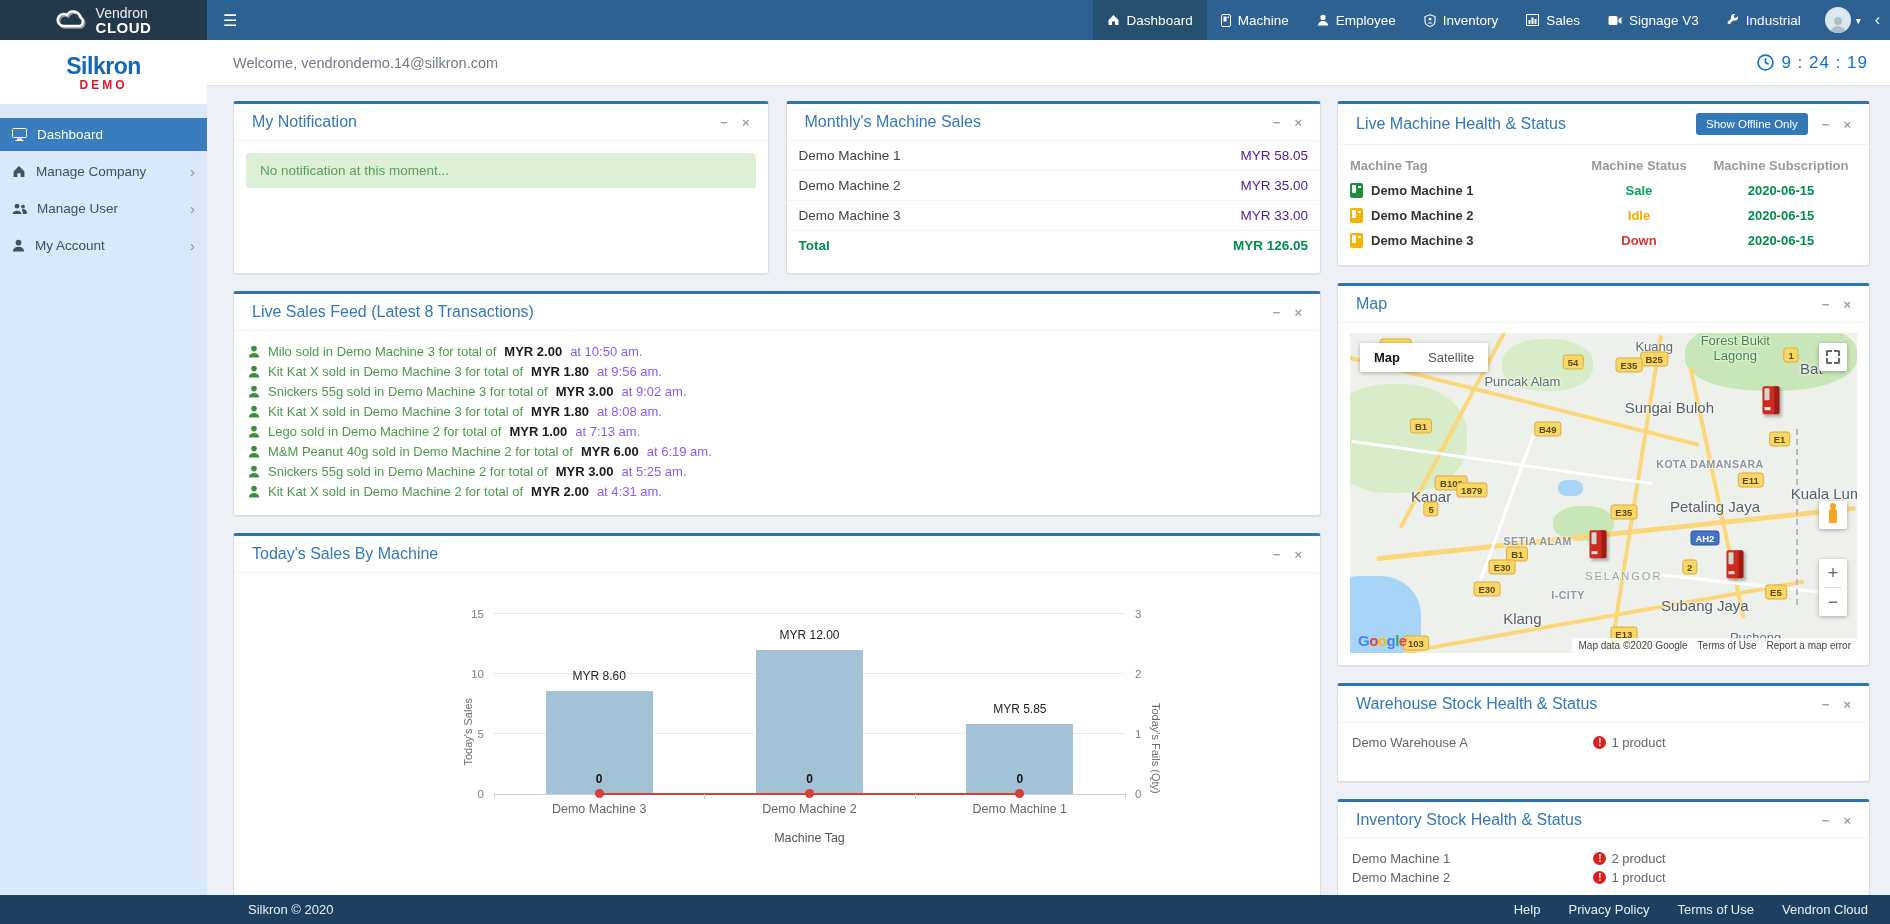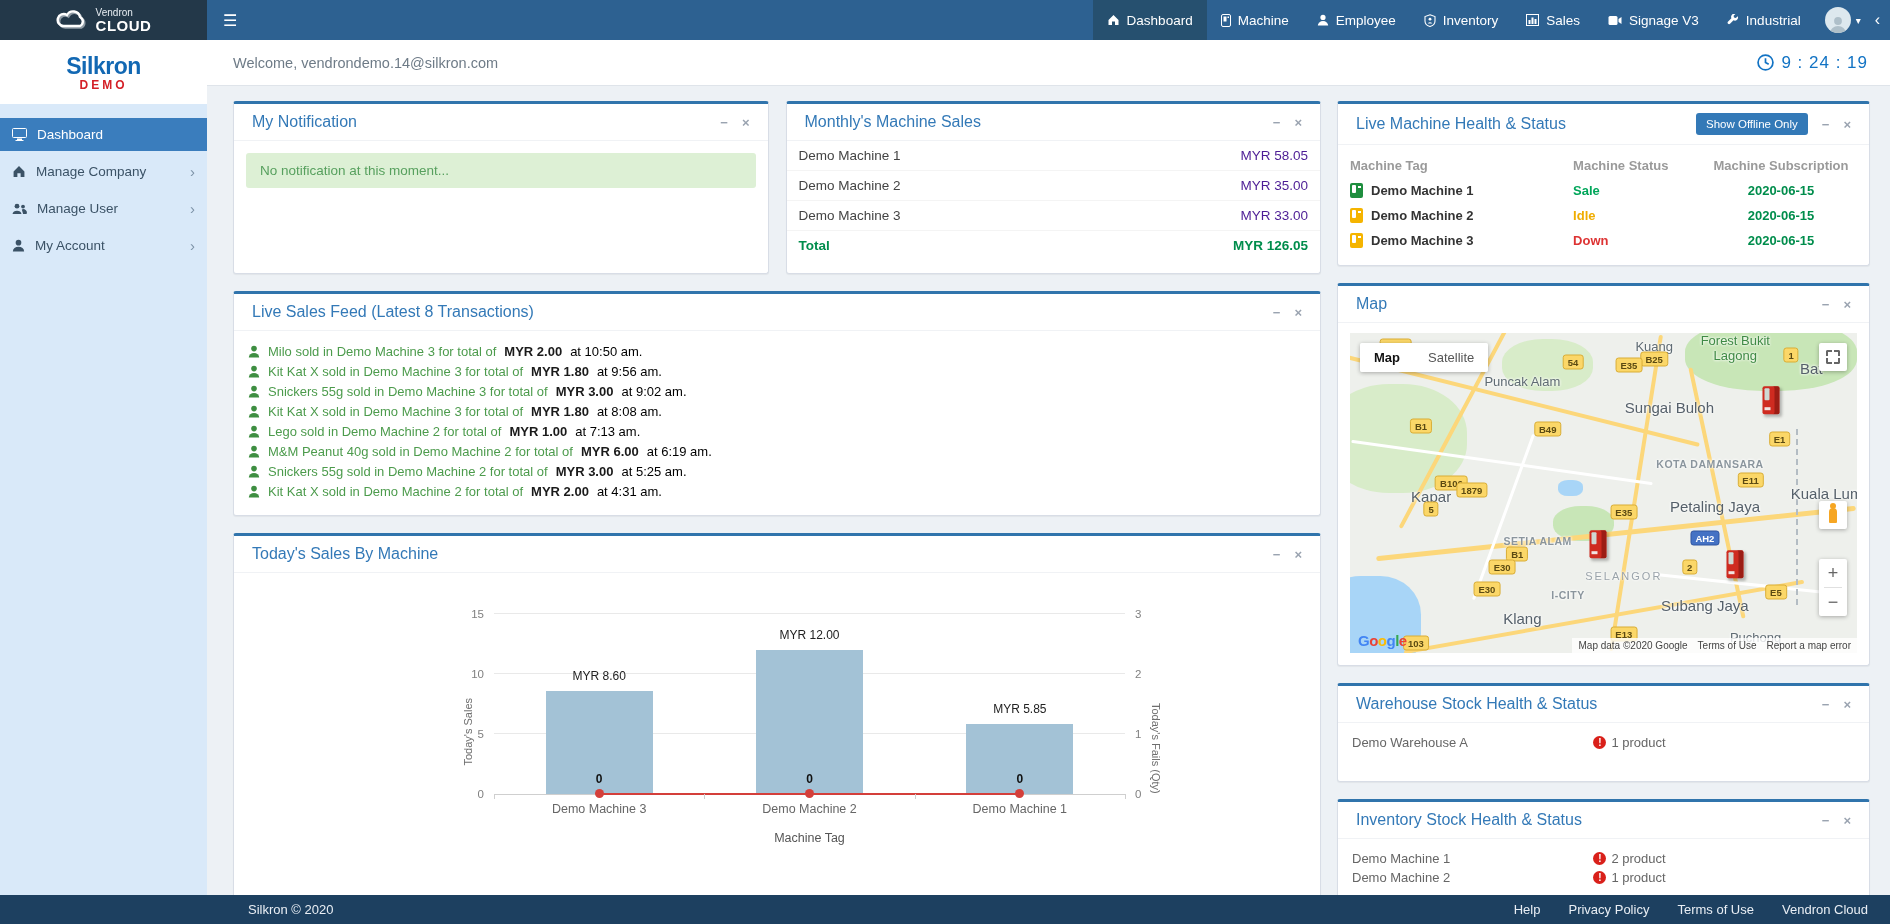--- a/index.html
+++ b/index.html
@@ -2,21 +2,21 @@
 <html><head>
 <meta charset="utf-8">
 <style>
   *{box-sizing:border-box;margin:0;padding:0}
   html,body{width:1890px;height:924px;overflow:hidden;font-family:"Liberation Sans",sans-serif;background:#edf1f5}
 
   
   .navbar{display:flex;height:40px;background:#2d6191;color:#fff;align-items:stretch}
   .brand{width:207px;background:#233849;display:flex;align-items:center;justify-content:center;gap:6px;flex:none}
   .brand-text{line-height:1}
-  .brand-top{font-size:10px;color:#e8eef3}
+  .brand-top{font-size:14px;color:#e8eef3}
   .brand-bottom{font-size:15px;font-weight:bold;letter-spacing:.5px;color:#fff}
   .nav-toggle{display:flex;align-items:center;padding:0 16px;font-size:16px;cursor:pointer}
   .nav-spacer{flex:1}
   .nav-items{display:flex;align-items:stretch}
   .nav-item{display:flex;align-items:center;gap:7px;padding:0 14px;font-size:13.5px;cursor:pointer;white-space:nowrap}
   .nav-item.active{background:#26506f}
   .nav-item svg{display:block}
   .nav-avatar{display:flex;align-items:center;gap:5px;padding:0 10px;cursor:pointer}
   .avatar-circle{width:26px;height:26px;border-radius:50%;background:#dde8ee;display:flex;align-items:flex-end;justify-content:center;overflow:hidden}
   .nav-caret{font-size:10px}
@@ -61,38 +61,38 @@
   .ms-name{color:#444}
   .ms-val{font-weight:normal;color:#4c1d95}
   .ms-total .ms-name,.ms-total .ms-val{color:#008d4c;font-weight:bold}
   .ms-total{border-bottom:none}
 
   
   .mh-table{padding:8px 12px 12px}
   .mh-row{display:flex;align-items:center;padding:5px 0;font-size:13px}
   .mh-head{color:#9a9a9a;font-weight:bold}
   .mh-c1{flex:0 0 44%;display:flex;align-items:center;gap:8px;font-weight:bold;color:#333}
-  .mh-c2{flex:0 0 26%;font-weight:bold}
+  .mh-c2{flex:0 0 26%;text-align:center;font-weight:bold}
   .mh-c3{flex:1;text-align:center;font-weight:bold;color:#008d4c}
   .mh-head .mh-c1{color:#9a9a9a}
   .vm-ico{width:13px;height:15px;border-radius:2px;position:relative;flex:none}
   .vm-ico[data-color="green"]{background:#1e8e3e}
   .vm-ico[data-color="yellow"]{background:#f5b400}
   .vm-ico::before{content:"";position:absolute;left:2px;top:2px;width:4px;height:8px;background:#fff;border-radius:1px}
   .vm-ico::after{content:"";position:absolute;right:2px;top:3px;width:3px;height:2px;background:#fff}
   .mh-c2[data-color="green"]{color:#00a65a}
   .mh-c2[data-color="yellow"]{color:#f0ad00}
   .mh-c2[data-color="red"]{color:#dd3333}
 
   
   .feed{padding:10px 14px 14px}
   .feed-item{display:flex;align-items:baseline;gap:8px;font-size:13px;color:#4c9b4c;padding:2.5px 0}
   .feed-item svg{flex:none;align-self:center}
   .feed-amt{font-weight:bold;color:#1a1a1a}
-  .feed-time{color:#000000}
+  .feed-time{color:#8b5cf6}
   .feed-text{white-space:nowrap}
 
   
   .chart-body{padding:30px 0 18px}
   .chart-area{position:relative;height:285px}
   .plot{position:absolute;left:260px;right:195px;top:12px;height:180px;border-bottom:1px solid #cfcfcf}
   .gridline{position:absolute;left:0;right:0;height:1px;background:#e9e9e9}
   .ytick{position:absolute;right:calc(100% + 10px);font-size:11.5px;color:#808080;transform:translateY(50%)}
   .ytick2{position:absolute;left:calc(100% + 10px);font-size:11.5px;color:#808080;transform:translateY(50%)}
   .bar{position:absolute;bottom:0;width:17%;background:#a3c2d6}

